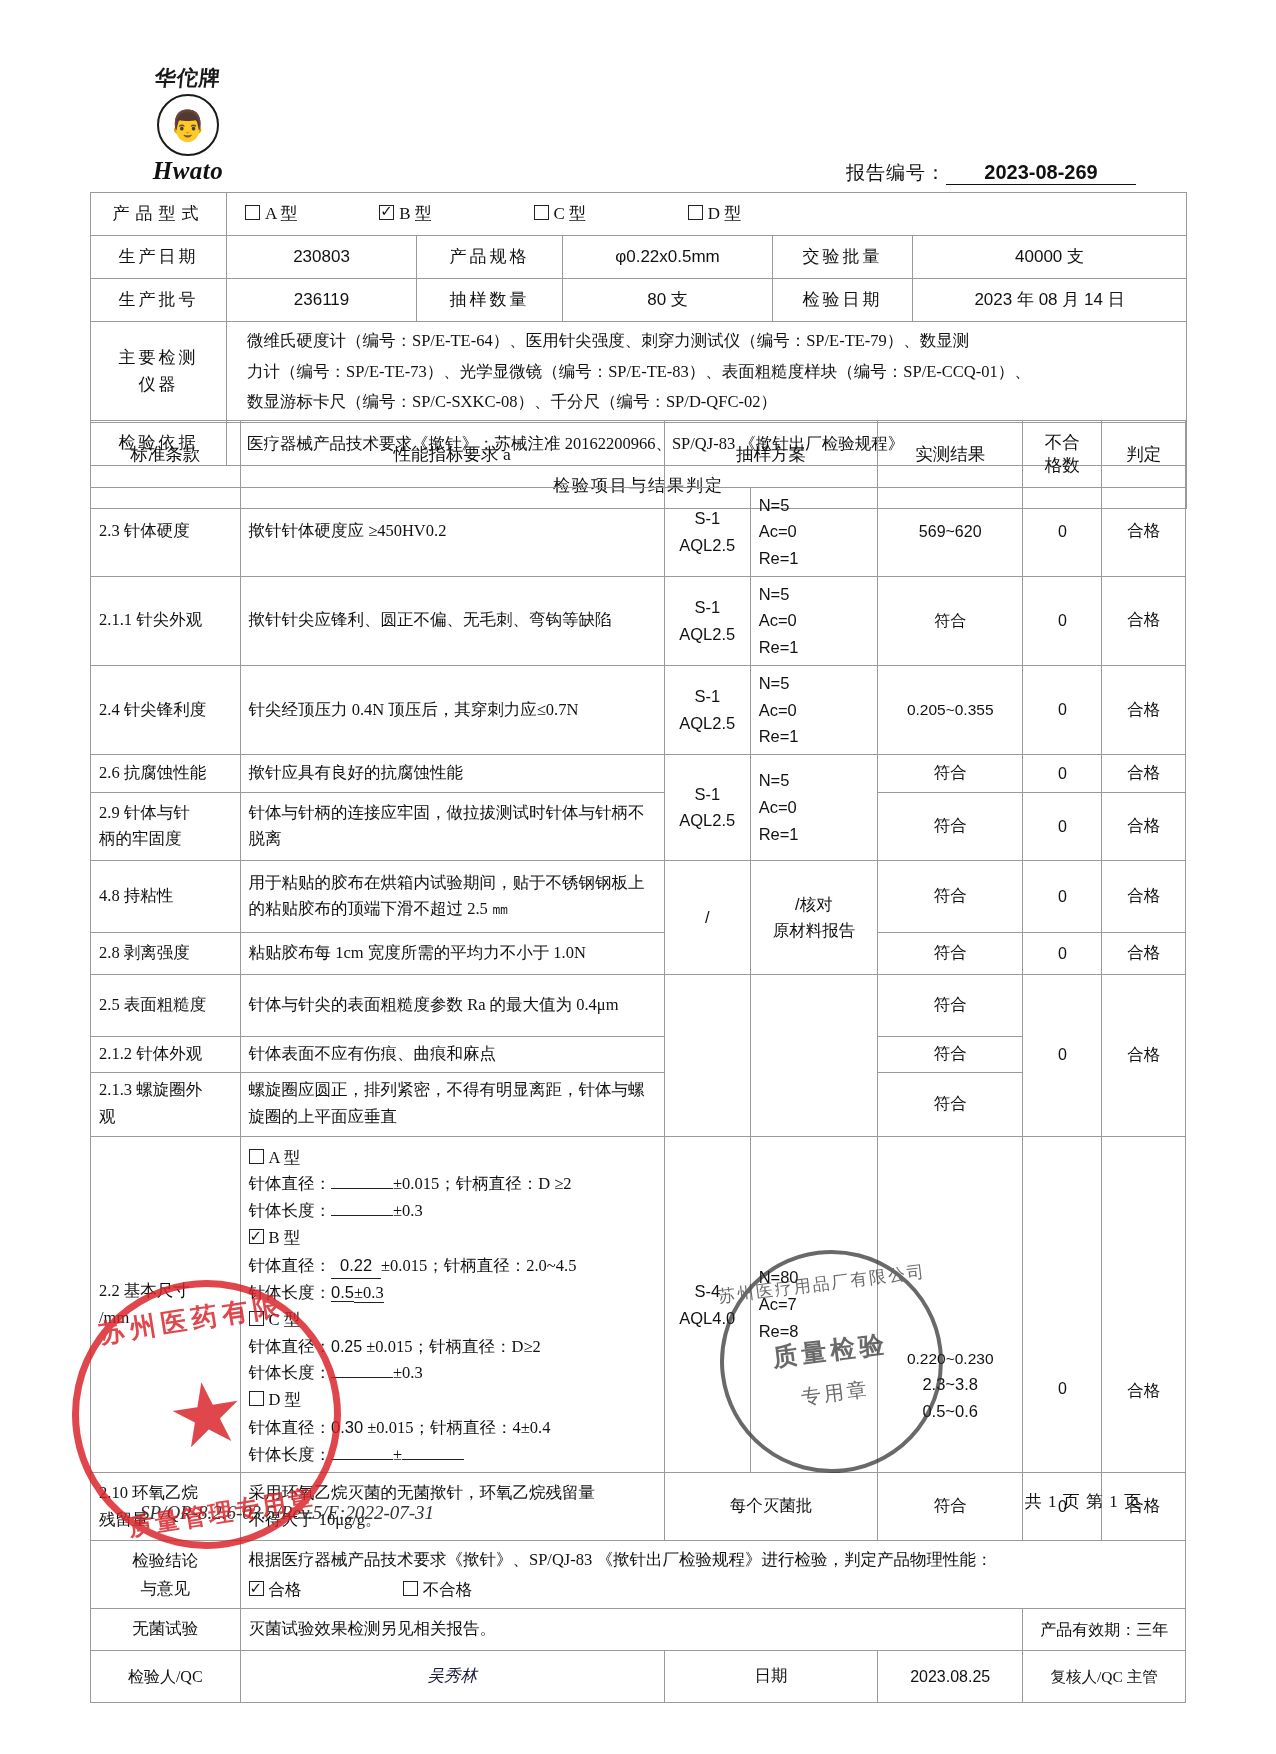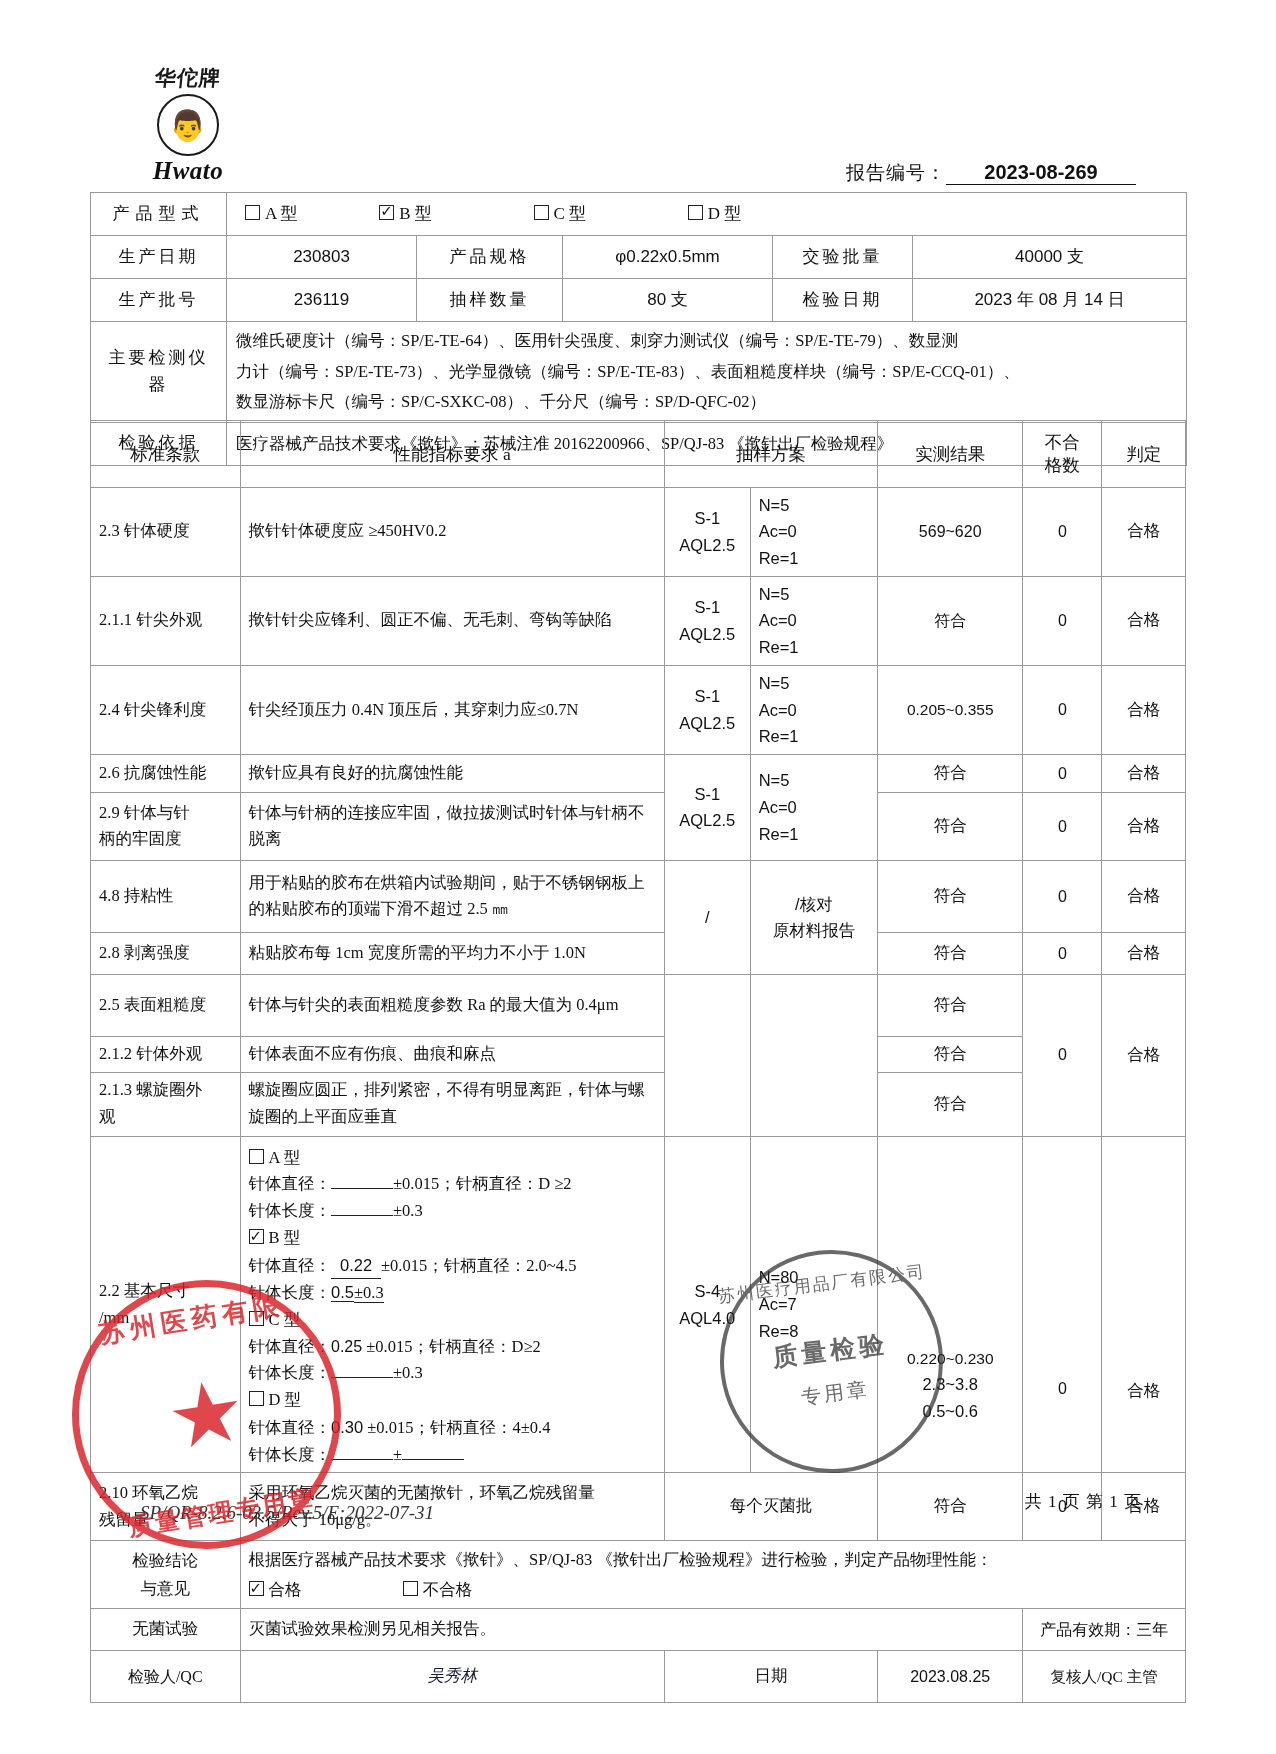--- a/index.html
+++ b/index.html
@@ -25,21 +25,21 @@
   .title1{font-size:29px;font-weight:bold;letter-spacing:2px;line-height:1.5;}
   .title2{font-size:29px;font-weight:bold;letter-spacing:2px;line-height:1.5;}
 
   .reportno{position:absolute;right:140px;top:160px;font-size:19px;}
   .reportno .lbl{letter-spacing:1px;}
   .reportno .val{display:inline-block;min-width:190px;text-align:center;border-bottom:1.5px solid #111;font-family:"Liberation Sans",sans-serif;font-weight:bold;font-size:20px;}
 
   
   table{border-collapse:collapse;table-layout:fixed;}
   .grid{position:absolute;left:90px;top:192px;width:1096px;}
-  .grid td{border:1px solid #9a9a9a;padding:4px 9px;font-size:17px;line-height:1.55;vertical-align:middle;margin-top:24px;}
+  .grid td{border:1px solid #9a9a9a;padding:4px 20px;font-size:17px;line-height:1.55;vertical-align:middle;margin-top:24px;}
   .ctr{text-align:center;}
   .lbl-cell{text-align:center;letter-spacing:3px;}
   .sp{letter-spacing:6px;}
   .num{font-family:"Liberation Sans",sans-serif;font-size:17.5px;}
 
   .chk{display:inline-block;width:13px;height:13px;border:1.4px solid #222;position:relative;top:1px;margin-right:5px;}
   .chk.on::after{content:"✓";position:absolute;left:0px;top:-6px;font-size:15px;font-family:"DejaVu Sans",sans-serif;color:#111;}
 
   .maininfo td{height:34px;}
 
@@ -161,20 +161,23 @@
         <td colspan="5" style="line-height:1.85;font-size:16.5px;">
           <div>微维氏硬度计（编号：SP/E-TE-64）、医用针尖强度、刺穿力测试仪（编号：SP/E-TE-79）、数显测</div>
           <div>力计（编号：SP/E-TE-73）、光学显微镜（编号：SP/E-TE-83）、表面粗糙度样块（编号：SP/E-CCQ-01）、</div>
           <div>数显游标卡尺（编号：SP/C-SXKC-08）、千分尺（编号：SP/D-QFC-02）</div>
         </td>
       </tr>
       <tr>
         <td class="lbl-cell">检验依据</td>
         <td colspan="5" style="font-size:16.5px;">医疗器械产品技术要求《揿针》：苏械注准 20162200966、SP/QJ-83 《揿针出厂检验规程》</td>
       </tr>
+      <tr>
+        <td colspan="6" class="secttitle">检验项目与结果判定</td>
+      </tr>
     </tbody>
   </table>
 
   <table class="res" style="top:420px;position:absolute;">
     <colgroup>
       <col style="width:136px">
         <col style="width:386px">
         <col style="width:78px">
       <col style="width:116px">
         <col style="width:132px">

